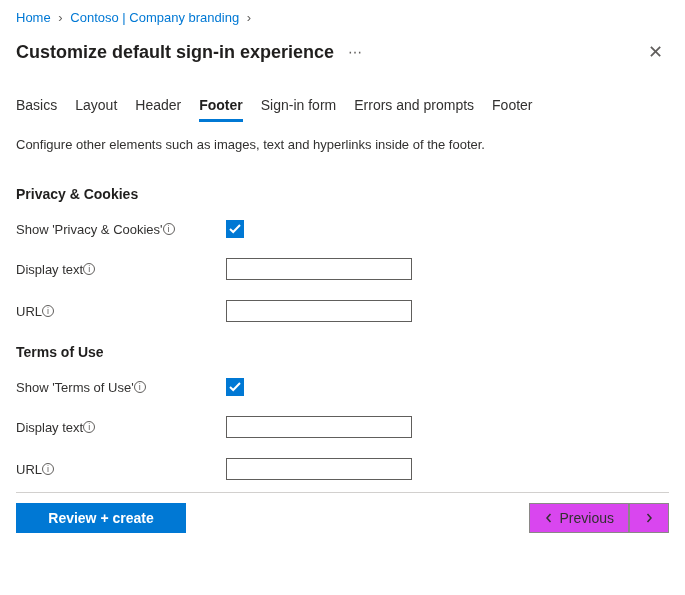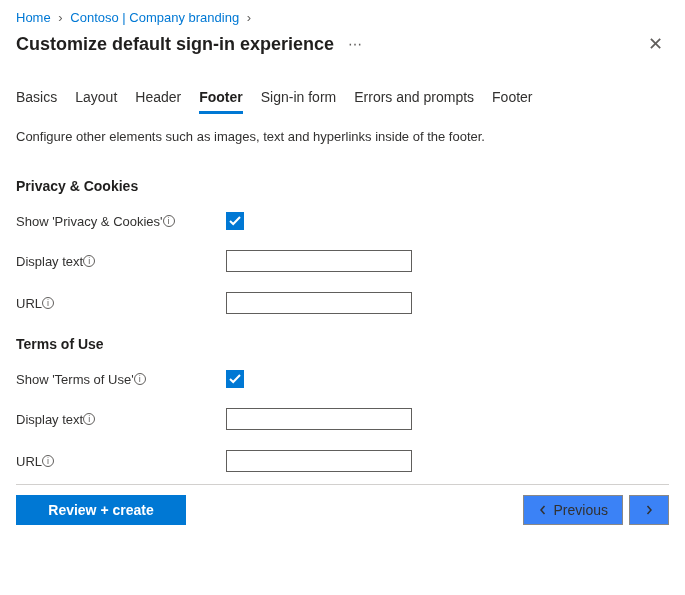--- a/index.html
+++ b/index.html
@@ -6,21 +6,21 @@
   body {
     font-family: "Segoe UI", -apple-system, BlinkMacSystemFont, sans-serif;
     font-size: 13px;
     color: #323130;
     width: 685px;
     height: 595px;
     padding: 10px 16px 0 16px;
     background: #fff;
     position: relative;
   }
-  .breadcrumb { font-size: 13px; margin-bottom: 4px; color: #0078d4; }
+  .breadcrumb { font-size: 13px; margin-bottom: 12px; color: #0078d4; }
   .breadcrumb .crumb { color: #0078d4; cursor: pointer; }
   .breadcrumb .sep { color: #605e5c; margin: 0 4px; }
   .title-row { display: flex; align-items: center; margin-top: 2px; }
   .page-title { font-size: 18px; font-weight: 600; color: #201f1e; flex: 0 0 auto; }
   .more-dots { margin-left: 14px; color: #605e5c; font-size: 14px; cursor: pointer; }
   .close-x { margin-left: auto; font-size: 18px; color: #605e5c; cursor: pointer; padding: 4px 6px; font-weight: 300; }
   .tabs { display: flex; gap: 18px; margin-top: 24px; border-bottom: 0; }
   .tab { font-size: 14px; color: #323130; padding: 6px 0 8px 0; cursor: pointer; position: relative; }
   .tab.active { font-weight: 600; color: #201f1e; }
   .tab.active::after {
@@ -40,31 +40,31 @@
     width: 18px; height: 18px; background: #0078d4; display: inline-flex;
     align-items: center; justify-content: center; cursor: pointer;
   }
   .checkbox svg { width: 12px; height: 12px; }
   .text-input {
     width: 186px; height: 22px; border: 1px solid #605e5c; padding: 0 6px;
     font-size: 13px; font-family: inherit; outline: none;
   }
   .divider { border: none; border-top: 1px solid #d2d0ce; margin-top: 0; }
   .footer-bar {
-    display: flex; align-items: flex-end; gap: 6px; padding: 10px 0 14px 0;
+    display: flex; align-items: flex-end; gap: 0; padding: 10px 0 14px 0;
   }
   .btn {
     height: 30px; font-size: 14px; font-family: inherit; cursor: pointer;
     display: inline-flex; align-items: center; justify-content: center;
   }
   .btn-primary {
     background: #0078d4; color: #fff; border: none; width: 170px; font-weight: 600;
   }
   .btn-default {
-    background: #3b82f6; color: #323130; border: 1px solid #8a8886;
+    background: #d946ef; color: #323130; border: 1px solid #8a8886;
     padding: 0 14px; gap: 6px;
   }
   .spacer-flex { flex: 1; }
   .chev { display:inline-block; }
 </style>
 </head>
 <body>
 
 <div class="breadcrumb">
   <span class="crumb">Home</span>

